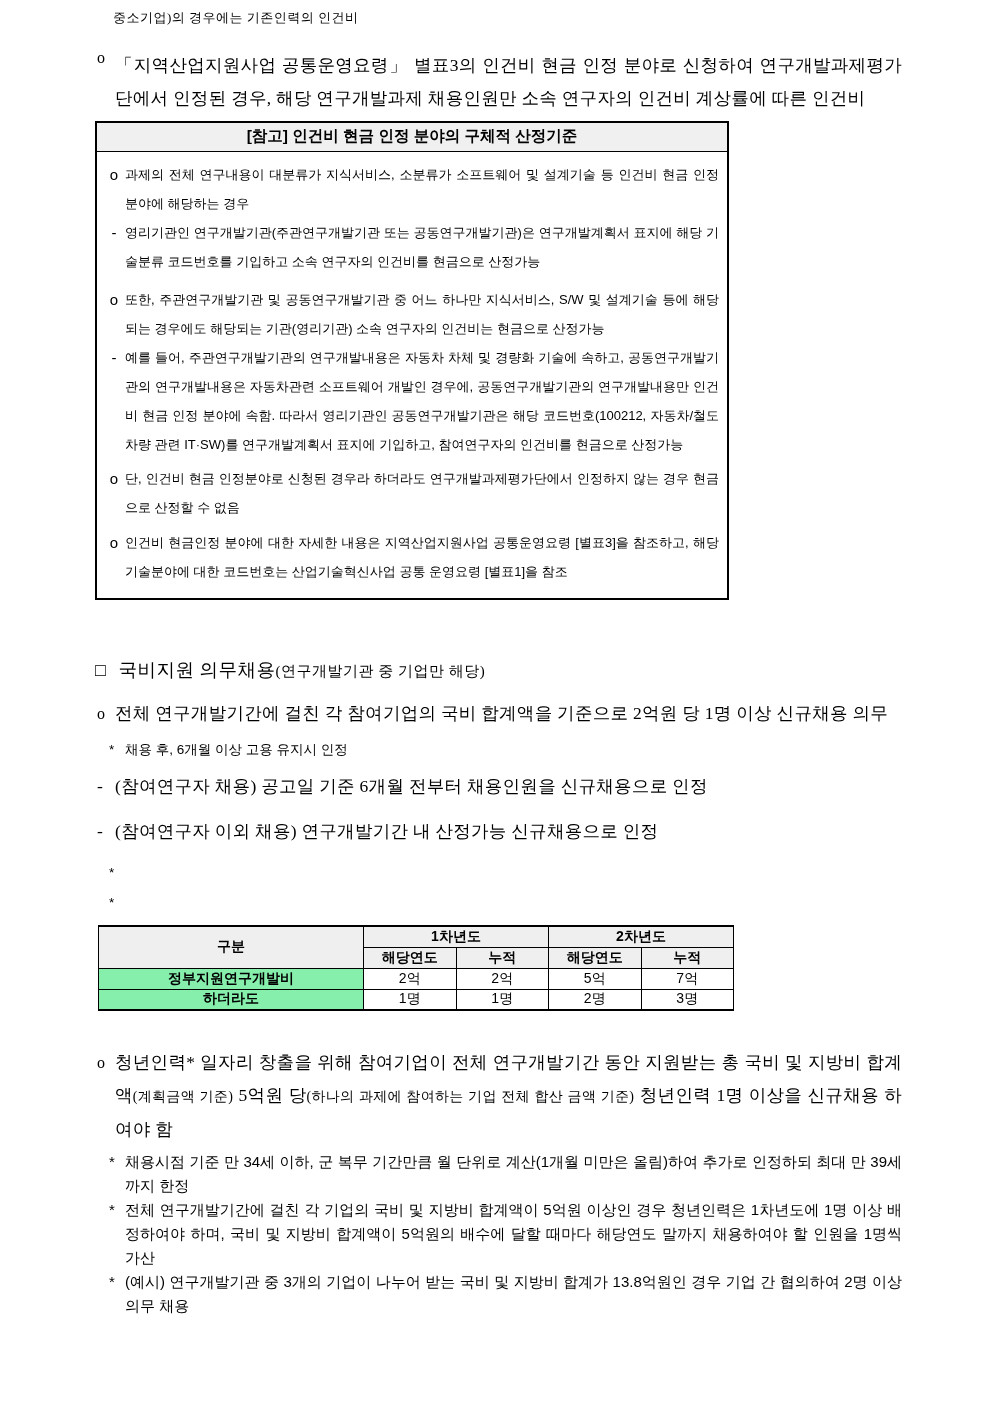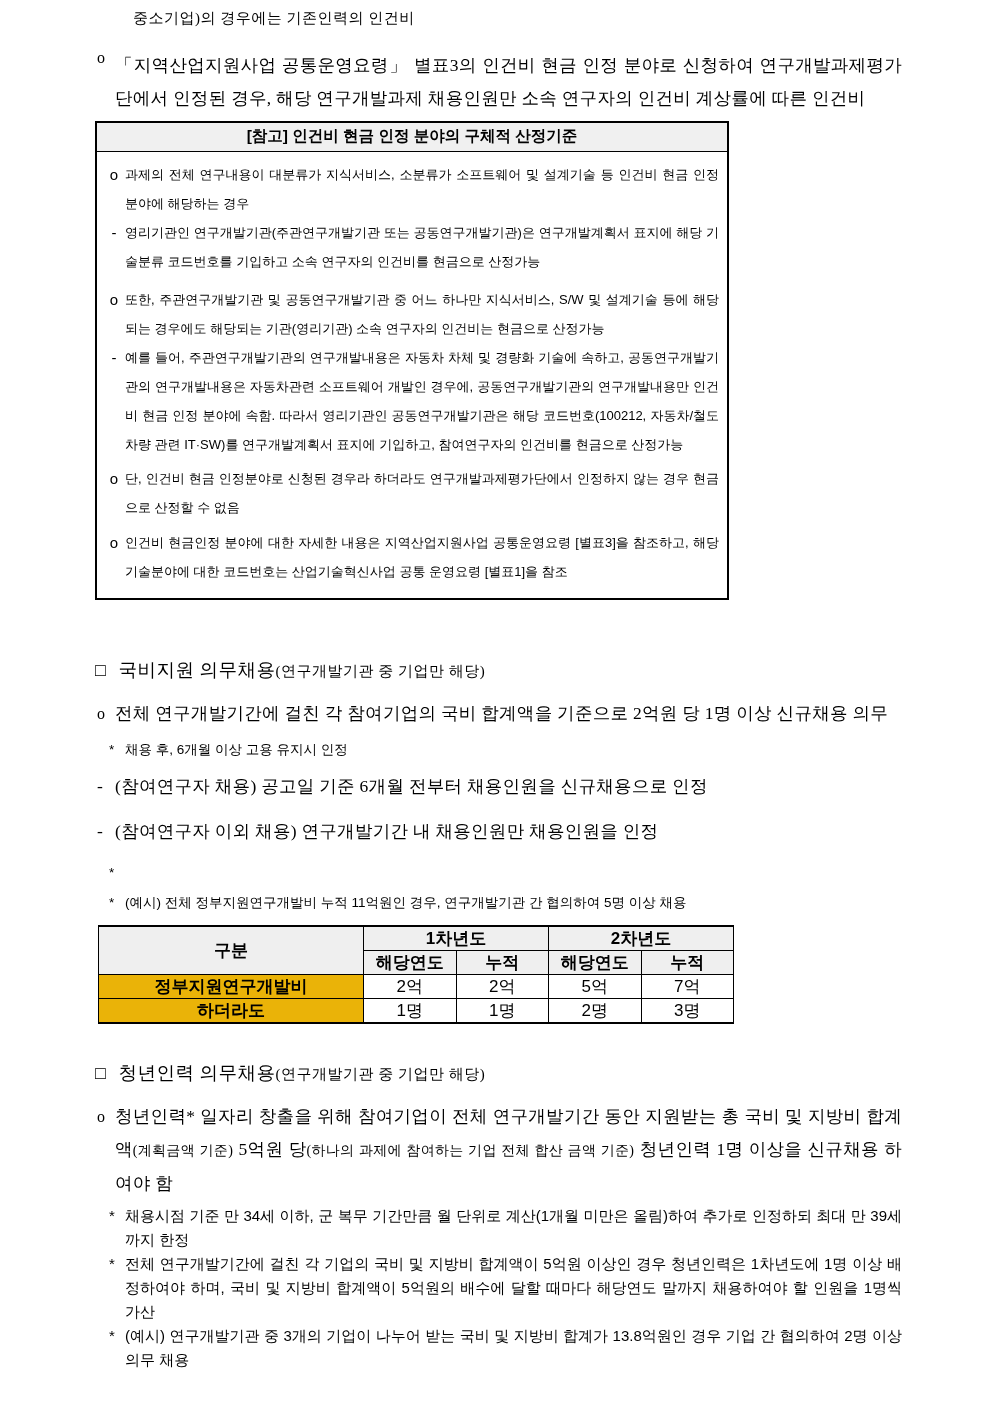--- a/index.html
+++ b/index.html
@@ -5,21 +5,21 @@
   * { margin:0; padding:0; box-sizing:border-box; }
   html,body { background:#ffffff; }
   body {
     width:992px; height:1403px; position:relative;
     color:#000; font-family:"Liberation Serif","DejaVu Serif",serif;
     overflow:hidden;
   }
   .content { padding:6px 90px 0 95px; }
 
   
-  .cont-first { margin-left:38px; font-size:15px; line-height:24px; margin-bottom:19px; letter-spacing:0.5px; }
+  .cont-first { margin-left:18px; font-size:13px; line-height:24px; margin-bottom:19px; letter-spacing:0.5px; }
   .bullet-o { display:flex; margin-bottom:6px; }
   .bullet-o .mk { width:20px; flex:0 0 20px; font-size:16px; padding-left:2px; }
   .bullet-o .bt { flex:1; font-size:17.5px; line-height:33px; text-align:justify; letter-spacing:0.3px; }
 
   
   .ref-box { width:634px; border:2px solid #000; margin-bottom:56px; }
   .ref-box-title {
     font-family:"Liberation Sans","DejaVu Sans",sans-serif;
     font-weight:bold; font-size:15.5px; text-align:center;
     background:#f0f0f0; padding:3px 0 4px 0; border-bottom:1px solid #000;
@@ -39,24 +39,24 @@
   .dash-line { display:flex; font-size:17.5px; line-height:26px; margin-bottom:19px; letter-spacing:0.3px; }
   .dash-line .mk { width:20px; flex:0 0 20px; padding-left:2px; }
   .fn { display:flex; font-family:"Liberation Sans","DejaVu Sans",sans-serif; font-size:13.5px; line-height:20px; margin:0 0 12px 14px; }
   .fn .mk { width:16px; flex:0 0 16px; }
   .fn2 { display:flex; font-family:"Liberation Sans","DejaVu Sans",sans-serif; font-size:15px; line-height:24px; margin-left:14px; }
   .fn2 .mk { width:16px; flex:0 0 16px; }
   .fn2 .tx { flex:1; text-align:justify; }
 
   
   table.hire { width:636px; border-collapse:collapse; margin:9px 0 35px 3px;
-    font-family:"Liberation Sans","DejaVu Sans",sans-serif; font-size:17px; table-layout:fixed; }
+    font-family:"Liberation Sans","DejaVu Sans",sans-serif; font-size:14px; table-layout:fixed; }
   table.hire th, table.hire td { border:1px solid #000; text-align:center; height:21px; padding:0; }
   table.hire th { background:#efefef; font-weight:bold; }
-  table.hire td.lbl { background:#eab308; font-weight:bold; }
+  table.hire td.lbl { background:#86efac; font-weight:bold; }
   table.hire { border-top:2px solid #000; }
   table.hire tr.top th { border-top:2px solid #000; }
   table.hire tr.bot td { border-bottom:2px solid #000; }
   table.hire .c0 { width:265px; } .c1,.c2,.c3,.c4 { width:135px; }
 
   
   .bullet-o .bt .small { font-size:14px; }
   .mb9 { margin-bottom:9px; } .mb13 { margin-bottom:13px; } .mb10 { margin-bottom:10px; }
   .lh34 { line-height:34px; }
 </style>
@@ -116,30 +116,29 @@
     <span class="tx">채용 후, 6개월 이상 고용 유지시 인정</span>
   </div>
 
   <div class="dash-line">
     <span class="mk">-</span>
     <span class="tx">(참여연구자 채용) 공고일 기준 6개월 전부터 채용인원을 신규채용으로 인정</span>
   </div>
 
   <div class="dash-line">
     <span class="mk">-</span>
-    <span class="tx">(참여연구자 이외 채용) 연구개발기간 내 채용인원만 채용인원을 인정</span>
+    <span class="tx">(참여연구자 이외 채용) 연구개발기간 내 산정가능 신규채용으로 인정</span>
   </div>
 
   <div class="fn mb10">
     <span class="mk">*</span>
   </div>
 
   <div class="fn">
     <span class="mk">*</span>
-    <span class="tx">(예시) 전체 정부지원연구개발비 누적 11억원인 경우, 연구개발기관 간 협의하여 5명 이상 채용</span>
   </div>
 
   <table class="hire">
     <tbody>
         <tr class="top">
       <th class="c0" rowspan="2">구분</th>
       <th class="y1" colspan="2">1차년도</th>
       <th class="y2" colspan="2">2차년도</th>
     </tr>
     <tr>
@@ -158,23 +157,20 @@
     <tr class="bot">
       <td class="lbl">하더라도</td>
       <td>1명</td>
       <td>1명</td>
       <td>2명</td>
       <td>3명</td>
     </tr>
   </tbody>
     </table>
 
-  <div class="section">
-    <span class="chk">□</span><span>청년인력 의무채용</span><span class="note">(연구개발기관 중 기업만 해당)</span>
-  </div>
 
   <div class="bullet-o lh34" style="margin-bottom:4px;">
     <span class="mk">o</span>
     <span class="bt lh34"><span>청년인력* 일자리 창출을 위해 참여기업이 전체 연구개발기간 동안 지원받는 총 국비 및 지방비 합계액</span><span class="small">(계획금액 기준)</span><span> 5억원 당</span><span class="small">(하나의 과제에 참여하는 기업 전체 합산 금액 기준)</span><span> 청년인력 1명 이상을 신규채용 하여야 함</span></span>
   </div>
 
   <div class="fn2">
     <span class="mk">*</span>
     <span class="tx">채용시점 기준 만 34세 이하, 군 복무 기간만큼 월 단위로 계산(1개월 미만은 올림)하여 추가로 인정하되 최대 만 39세까지 한정</span>
   </div>

